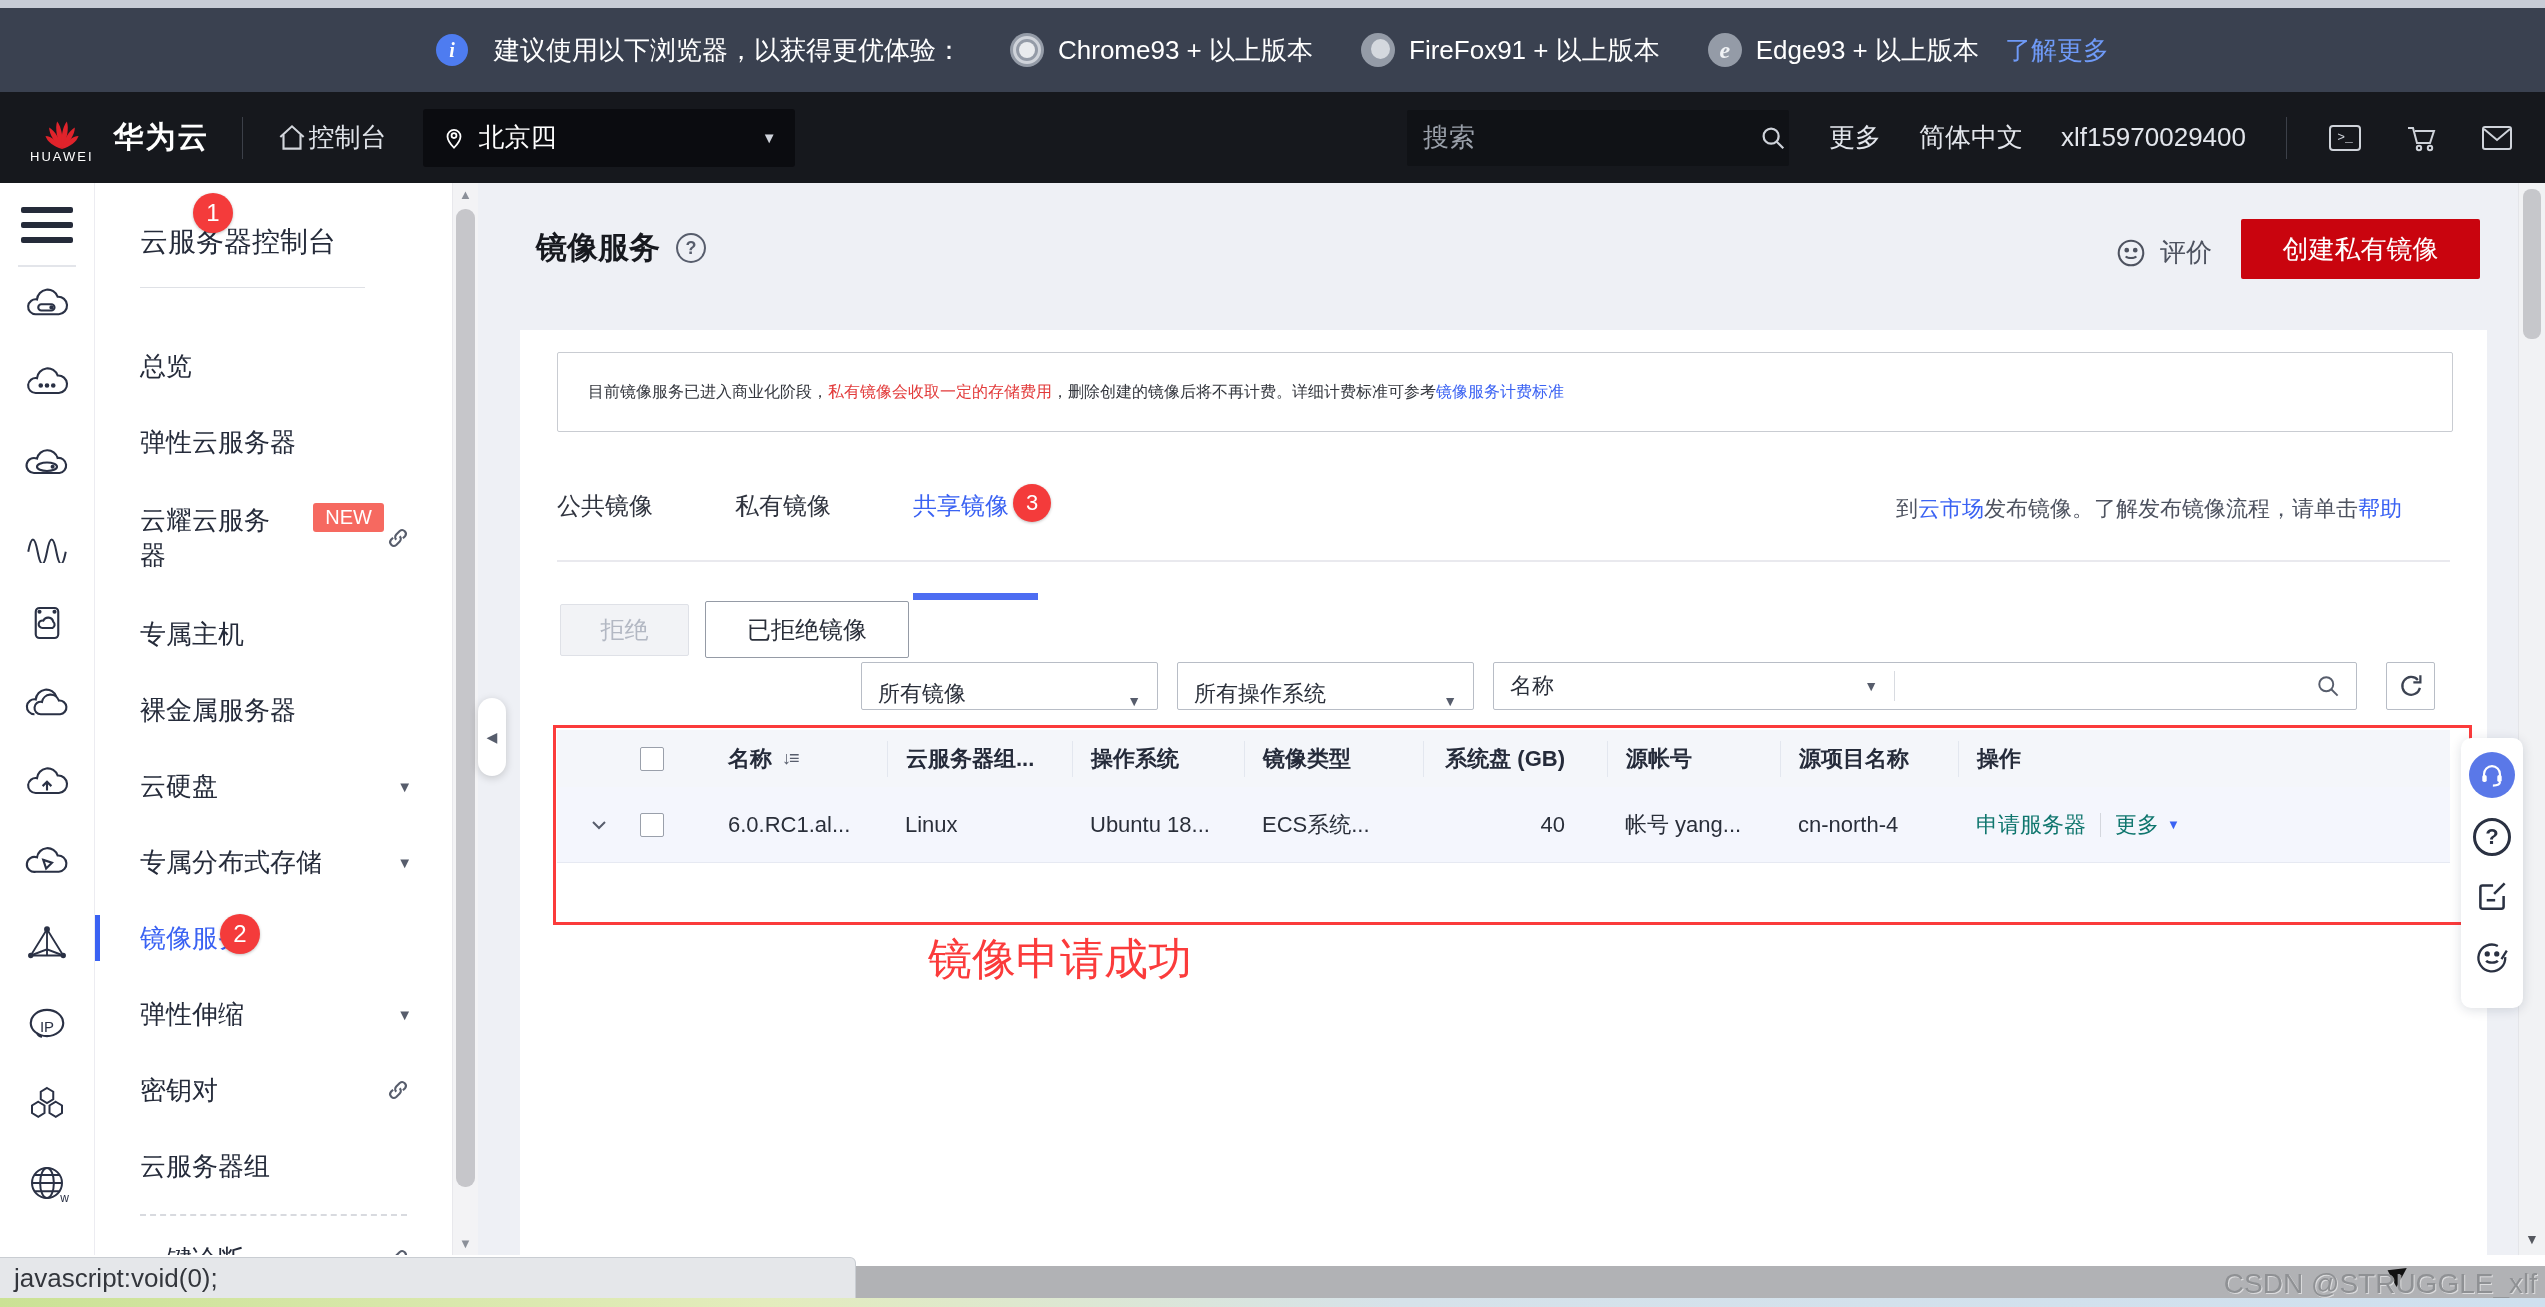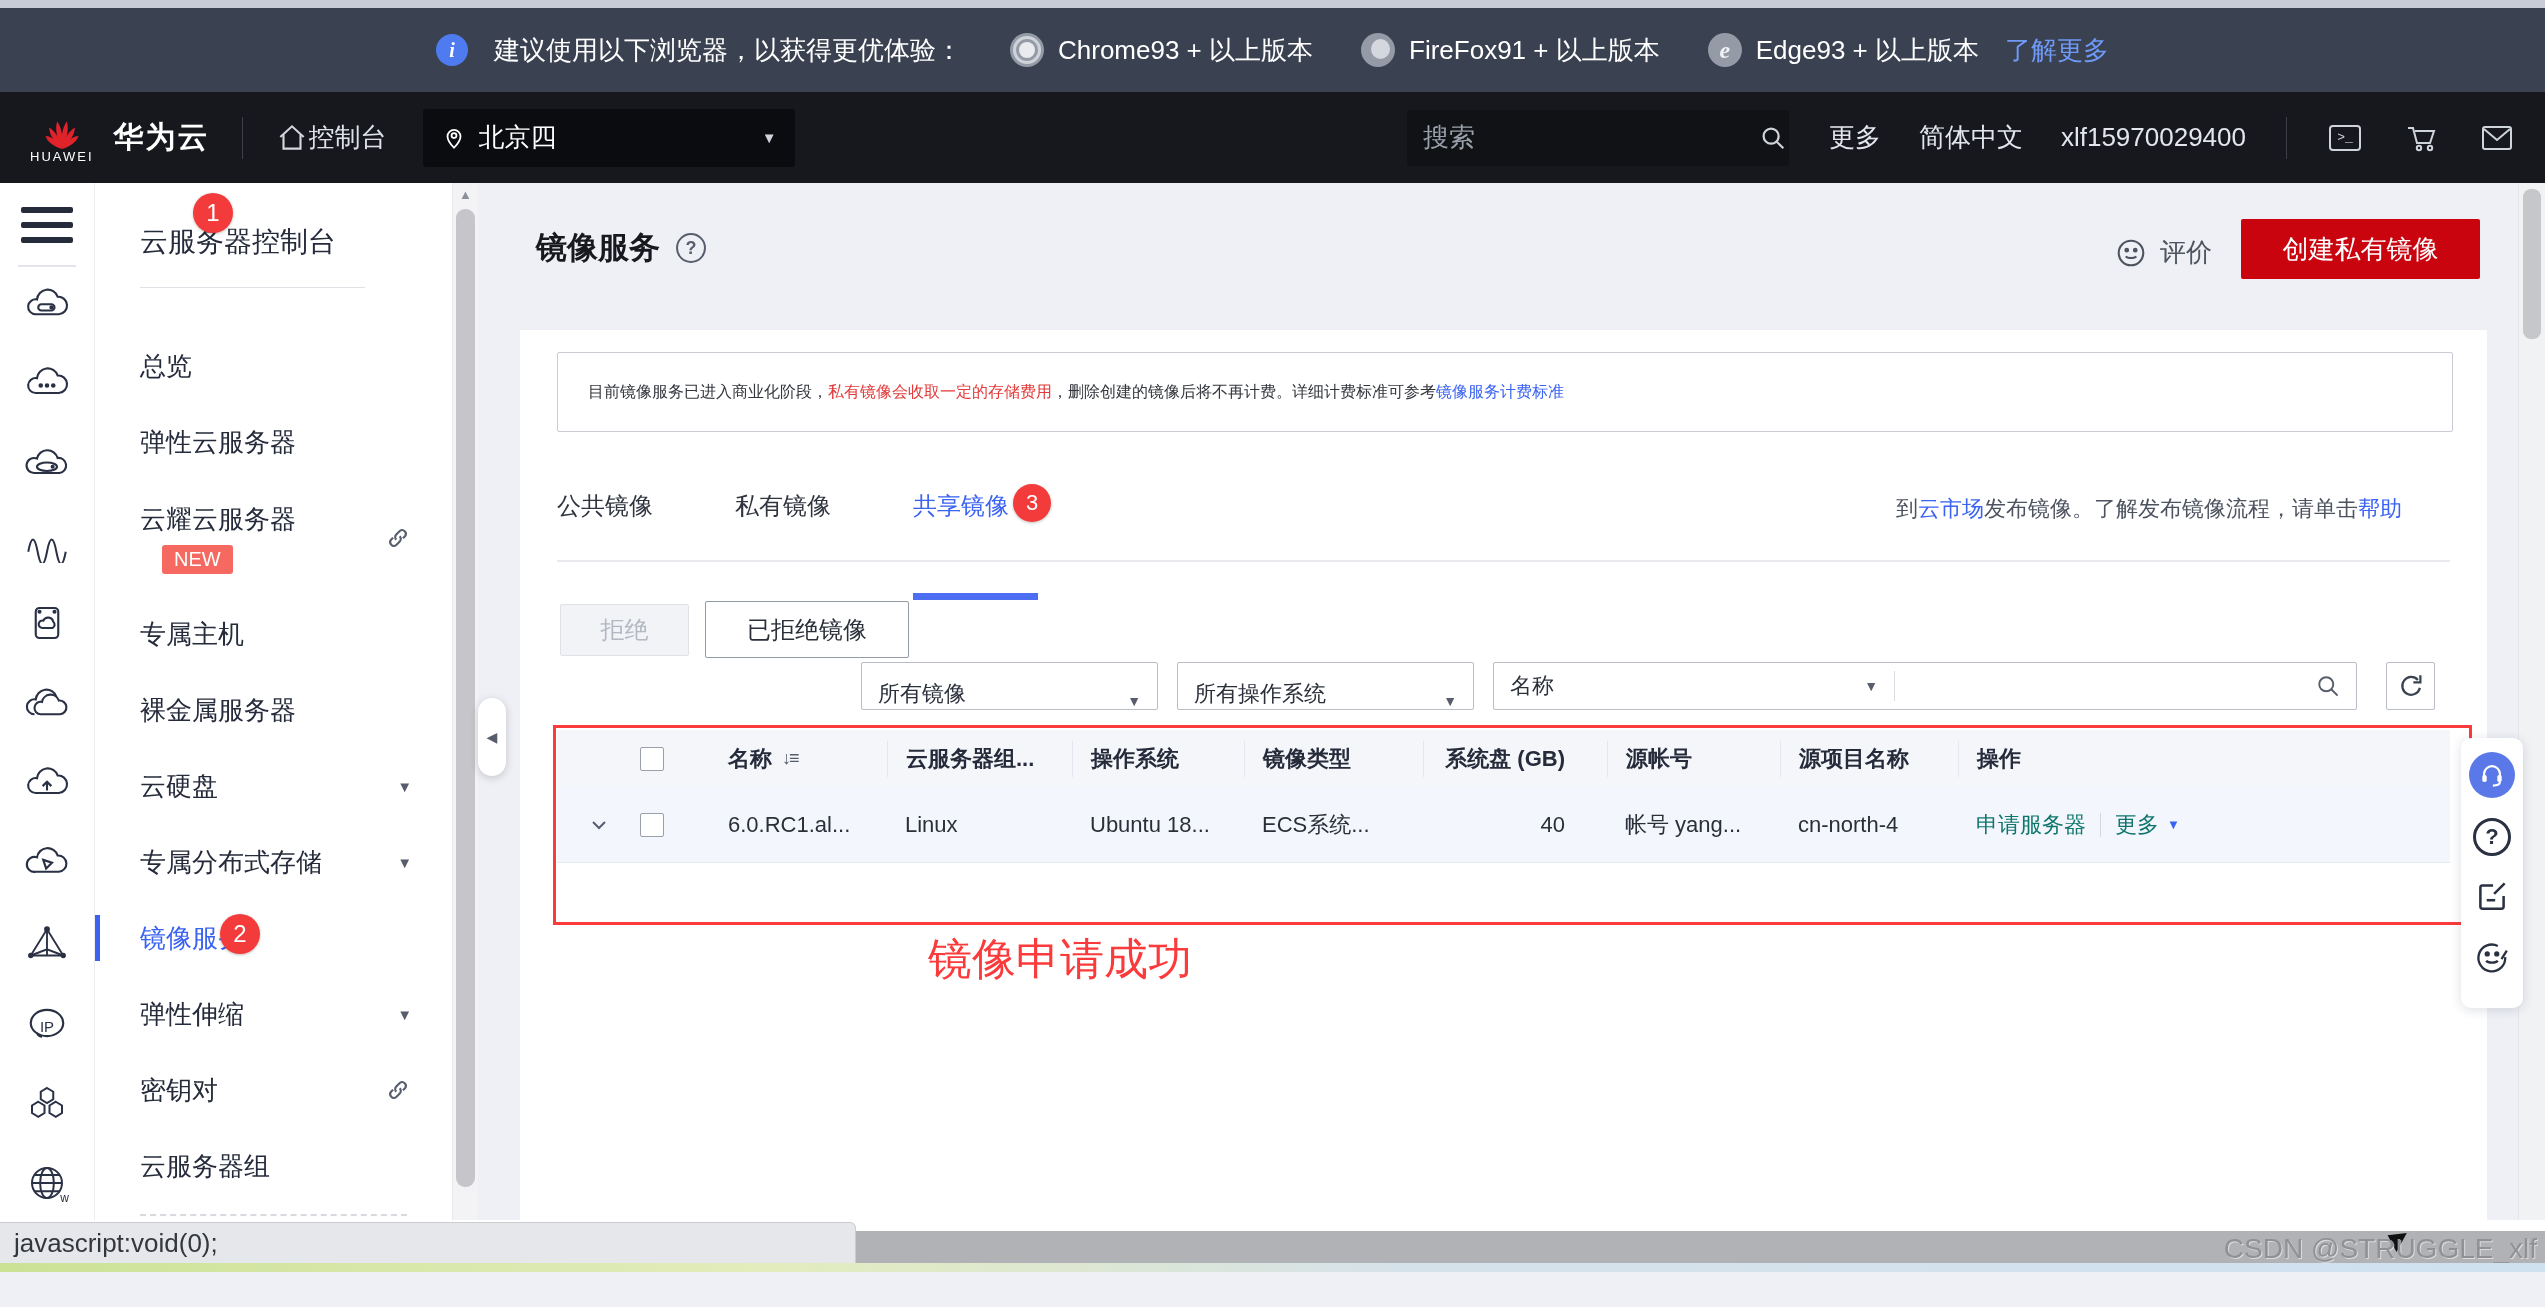--- a/index.html
+++ b/index.html
@@ -55,21 +55,21 @@
 .menu{width:357px;background:#fff;position:relative;padding-top:40px;flex:none}
 .menu-title{margin-left:45px;font-size:28px;color:#252b3a;font-weight:500}
 .menu-tdiv{width:225px;height:1px;background:#dfe1e6;margin:26px 0 40px 45px}
 .menu-item{height:76px;display:flex;align-items:center;padding:0 40px 0 45px;font-size:26px;color:#252b3a;position:relative;cursor:pointer}
 .menu-item .mi-right{margin-left:auto;color:#575d6c;font-size:15px}
 .mi-link{margin-left:auto;color:#575d6c}
 .mi-link svg{width:28px;height:28px}
 .menu-item.active{color:#3a62f3}
 .menu-item.active::before{content:"";position:absolute;left:0;top:15px;bottom:15px;width:5px;background:#3a62f3}
 .heco{height:116px;display:flex;align-items:center;padding:0 40px 0 45px;position:relative;cursor:pointer}
-.heco-col{display:flex;flex-direction:column;gap:8px}
+.heco-col{display:flex;flex-direction:row;gap:8px}
 .heco-label{font-size:26px;color:#252b3a}
 .badge-new{align-self:flex-start;margin-left:22px;background:#f66960;color:#fff;font-size:20px;padding:3px 12px;border-radius:3px}
 .menu-dashed{border-top:2px dashed #d8dadf;margin:10px 45px 8px 45px}
 .num-badge{position:absolute;width:40px;height:40px;border-radius:50%;background:#f43b3b;color:#fff;
   font-size:24px;display:flex;align-items:center;justify-content:center;z-index:6;box-shadow:0 1px 3px rgba(0,0,0,.25)}
 
 .menu-sb{width:26px;background:#f3f3f5;border-left:1px solid #e8e8ec;position:relative;flex:none}
 .menu-sb .sb-up{position:absolute;top:4px;left:0;right:0;text-align:center;font-size:13px;color:#8b9099;cursor:pointer}
 .menu-sb .sb-dn{position:absolute;bottom:4px;left:0;right:0;text-align:center;font-size:13px;color:#8b9099;cursor:pointer}
 .menu-sb .sb-thumb{position:absolute;top:26px;left:3px;right:3px;height:978px;background:#c6c6ca;border-radius:9px;cursor:pointer}
@@ -150,21 +150,21 @@
 .ft-head{width:46px;height:46px;border-radius:50%;background:#5a78e8;display:flex;align-items:center;justify-content:center;cursor:pointer}
 .ft-circle{width:38px;height:38px;border-radius:50%;border:3px solid #2a3142;color:#2a3142;display:flex;
   align-items:center;justify-content:center;font-size:22px;font-weight:bold;cursor:pointer}
 .ft-ic{width:40px;height:40px;color:#2a3142;display:flex;align-items:center;justify-content:center;cursor:pointer}
 
 .page-sb{position:absolute;right:0;top:0;width:27px;height:100%;background:#f1f2f4;border-left:1px solid #e4e5e9}
 .page-sb .sb-thumb{position:absolute;top:6px;left:4px;right:4px;height:150px;background:#c6c7cb;border-radius:8px;cursor:pointer}
 .page-sb .sb-dn{position:absolute;bottom:8px;left:0;right:0;text-align:center;font-size:14px;color:#55585f;cursor:pointer}
 
 
-.status-area{position:absolute;left:0;top:1220px;width:2545px;height:52px;background:#fff}
+.status-area{position:absolute;left:0;top:1255px;width:2545px;height:52px;background:#fff}
 .gray-band{position:absolute;left:0;top:11px;width:100%;height:32px;background:#b1b2b5}
 .tooltip{position:absolute;left:0;top:2px;width:856px;height:43px;background:#e5e7ea;border:1px solid #c9cdd2;
   border-left:none;border-radius:0 6px 0 0;display:flex;align-items:center;padding-left:14px;font-size:26px;color:#33363c}
 .watermark{position:absolute;right:8px;top:13px;font-size:28px;color:#8f9194;text-shadow:1px 1px 0 rgba(255,255,255,.55)}
 .cursor-arrow{position:absolute;right:136px;top:10px;width:0;height:0;border-left:18px solid #111;
   border-top:7px solid transparent;border-bottom:12px solid transparent;transform:rotate(-28deg)}
 .bottom-strip{position:absolute;left:0;top:43px;width:100%;height:9px;
   background:linear-gradient(90deg,#cbe295 0%,#e3ecbc 30%,#d6e2ea 55%,#cfe0ef 100%)}
 svg{display:block}
 </style>

